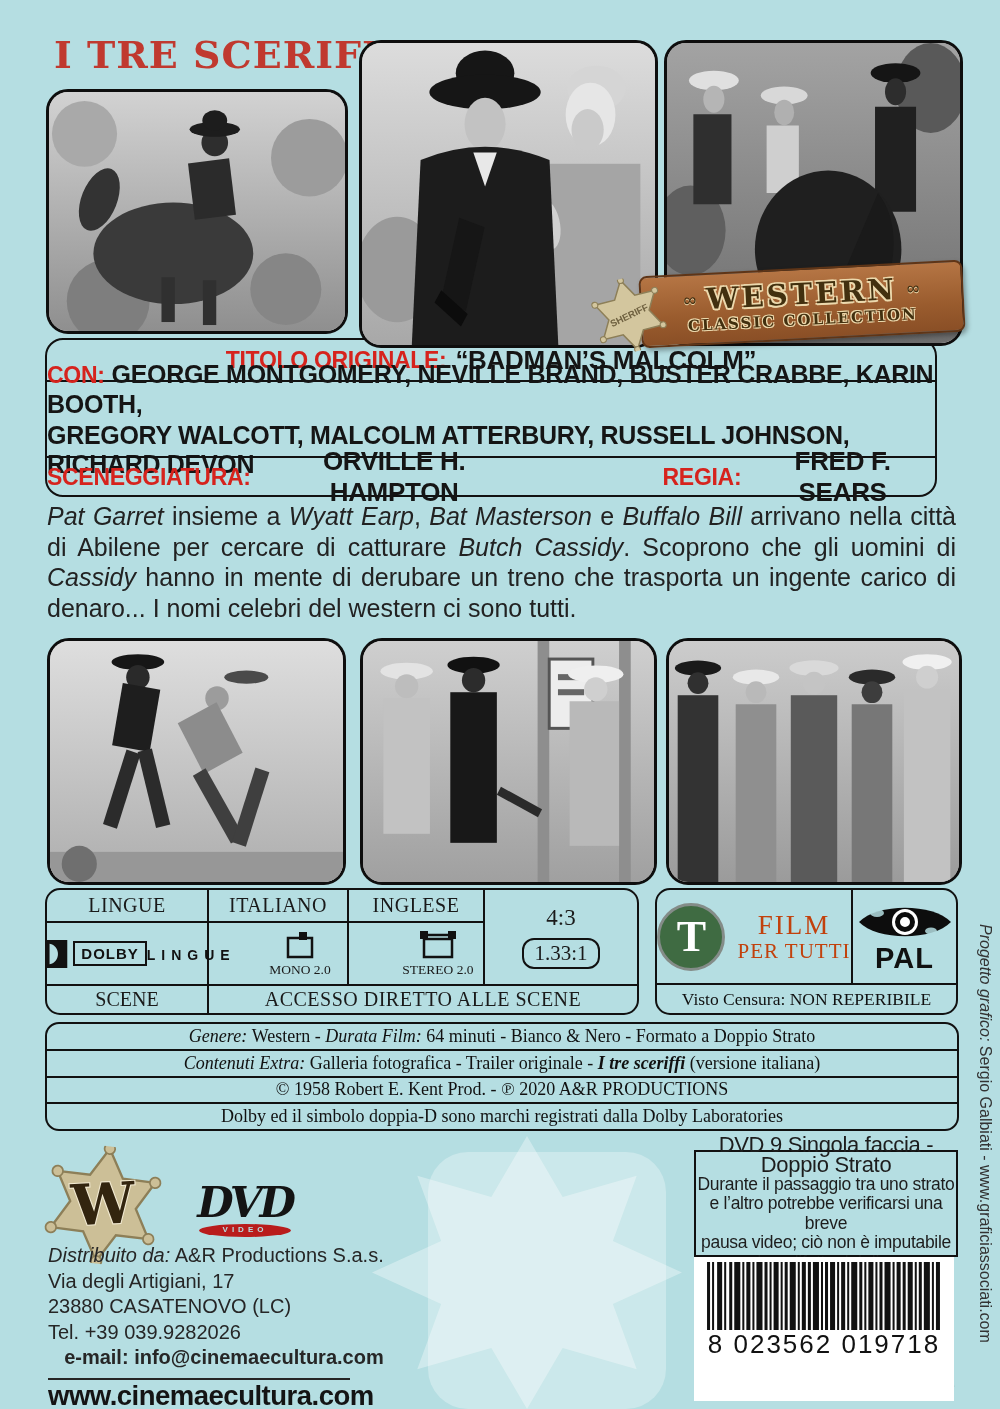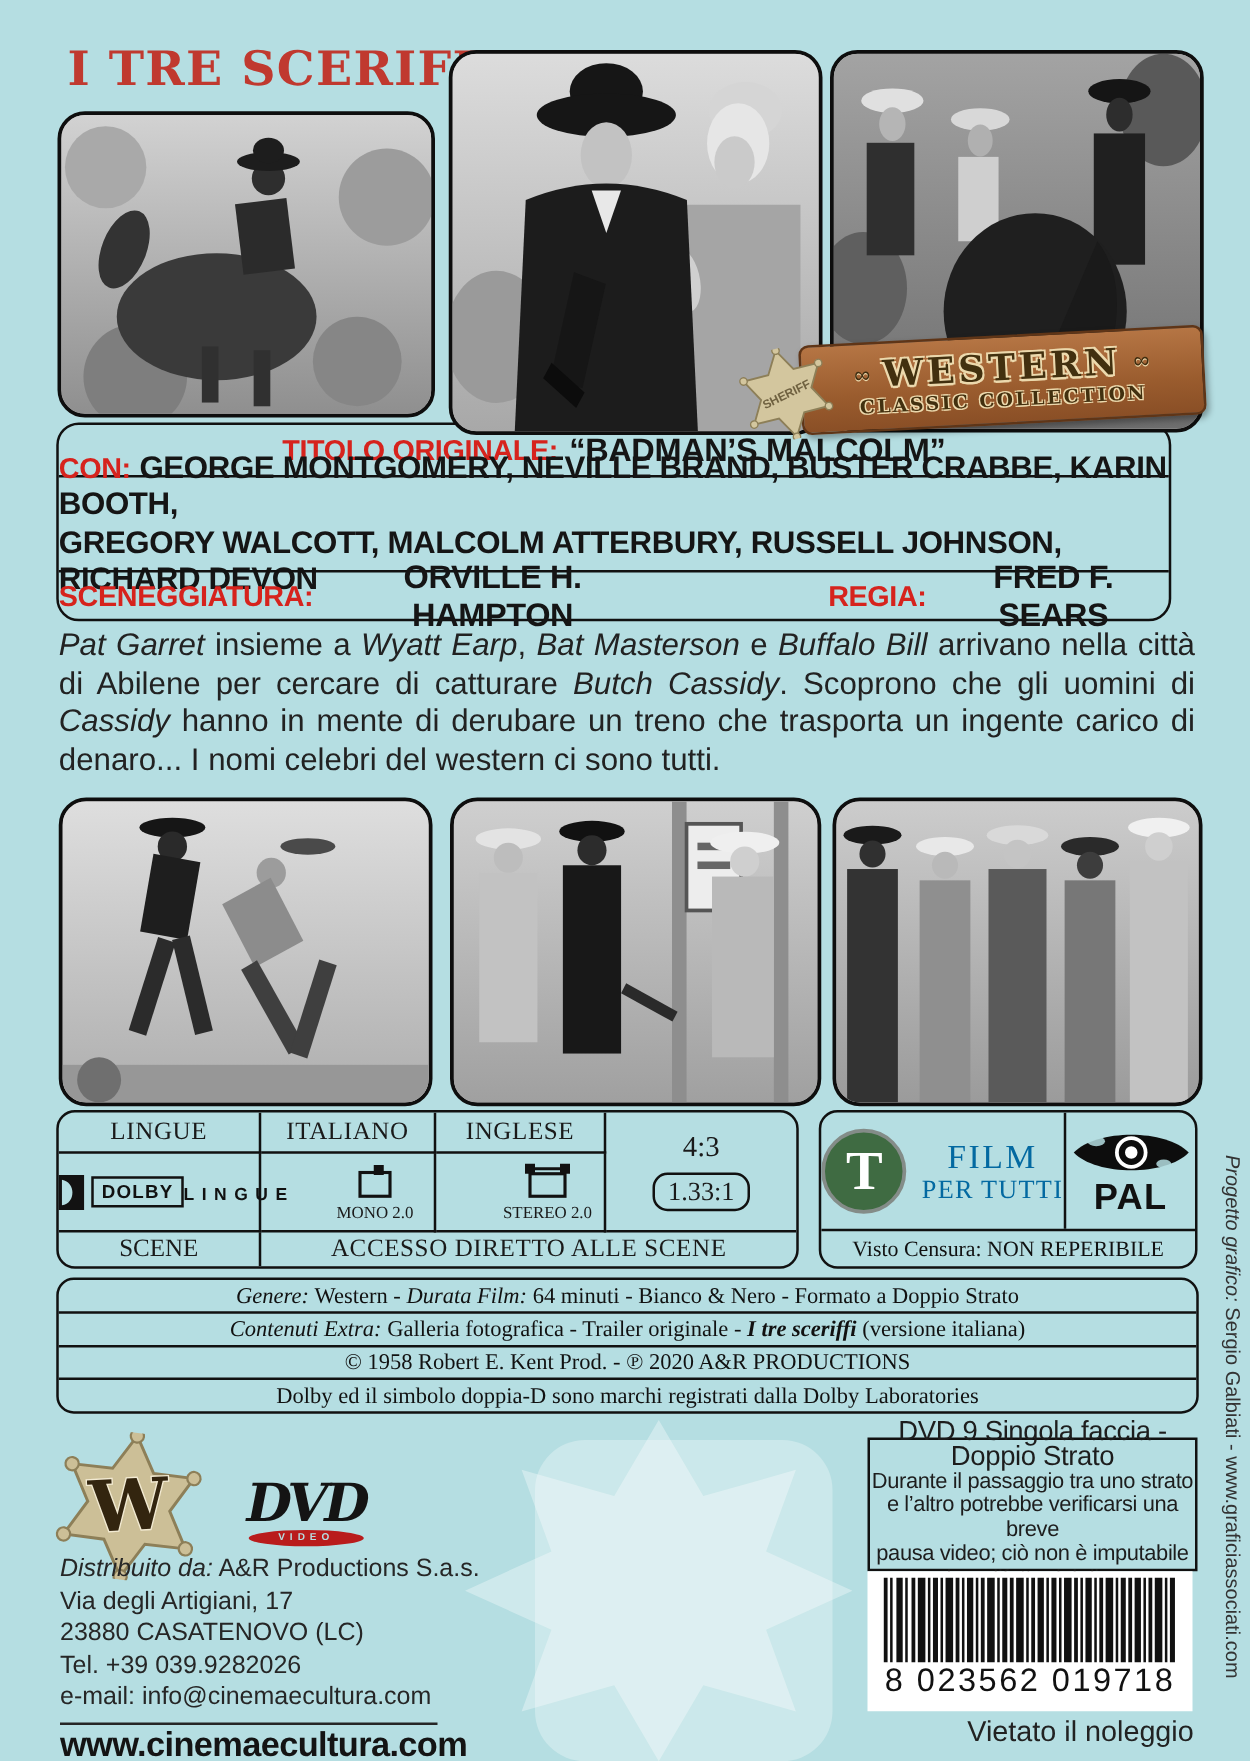--- a/index.html
+++ b/index.html
@@ -73,21 +73,21 @@
     font-size:15px;padding:2px 6px;letter-spacing:1px;color:#111;}
   .dolby-digital{font-family:"Liberation Sans",sans-serif;font-weight:700;font-size:14px;letter-spacing:6px;margin-top:2px;color:#111;}
 
   
   .rating-box{left:655px;top:888px;width:299px;height:123px;border-radius:15px;overflow:hidden;
     display:grid;grid-template-columns:196px 1fr;grid-template-rows:93px 1fr;font-family:"Liberation Serif",serif;}
   .rating-left{border-right:2.5px solid #111;display:flex;align-items:center;justify-content:center;gap:12px;}
   .t-circle{width:62px;height:62px;border-radius:50%;background:#3f6b42;border:3px solid #848c88;
     display:flex;align-items:center;justify-content:center;color:#fff;
     font-family:"Liberation Serif",serif;font-weight:bold;font-size:44px;line-height:1;}
-  .film-text{display:flex;flex-direction:column;align-items:center;line-height:1.05;color:#0369a1;}
+  .film-text{display:flex;flex-direction:column;align-items:center;line-height:1.05;color:#c2410c;}
   .film-1{font-size:27px;letter-spacing:2px;}
   .film-2{font-size:21px;letter-spacing:1px;}
   .rating-right{display:flex;flex-direction:column;align-items:center;justify-content:center;}
   .pal-text{font-family:"Liberation Sans",sans-serif;font-weight:700;font-size:29px;line-height:1;letter-spacing:1px;color:#111;}
   .censura-row{grid-column:1 / span 2;border-top:2.5px solid #111;display:flex;align-items:center;justify-content:center;
     font-size:17.5px;color:#111;}
 
   
   .details-box{left:45px;top:1022px;width:910px;height:105px;border-radius:14px;display:flex;flex-direction:column;
     font-family:"Liberation Serif",serif;font-size:18px;color:#111;}
@@ -100,35 +100,35 @@
   .star-badge{left:44px;top:1146px;width:118px;height:118px;transform:rotate(7deg);}
   .dvd-logo{left:193px;top:1184px;width:104px;display:flex;flex-direction:column;align-items:center;}
   .dvd-word{font-family:"DejaVu Serif",serif;font-weight:bold;font-style:italic;font-size:42px;line-height:0.9;
     letter-spacing:-3px;color:#141414;}
   .dvd-ellipse{margin-top:2px;width:92px;height:13px;border-radius:50%;background:#b91c1c;display:flex;
     align-items:center;justify-content:center;}
   .dvd-video{color:#b5dee2;font-size:8px;font-weight:700;letter-spacing:4px;line-height:1;}
 
   .distributor{left:48px;top:1243px;font-size:20px;line-height:25.5px;color:#262626;}
   .dist-line i{font-style:italic;}
-  .dist-email{font-weight:400;}
+  .dist-email{font-weight:700;text-align:right;}
   .dist-rule{width:302px;border-top:2.5px solid #262626;margin:7px 0 3px;}
   .dist-site{font-weight:700;font-size:27.5px;letter-spacing:-0.5px;color:#141414;}
 
   
   .wm-star{left:372px;top:1136px;width:310px;height:273px;background:rgba(255,255,255,0.34);z-index:0;
     clip-path:polygon(50% 0%,61.5% 22.3%,85.4% 14.6%,77.7% 38.5%,100% 50%,77.7% 61.5%,85.4% 85.4%,61.5% 77.7%,50% 100%,38.5% 77.7%,14.6% 85.4%,22.3% 61.5%,0% 50%,22.3% 38.5%,14.6% 14.6%,38.5% 22.3%);}
   .wm-rect{left:428px;top:1152px;width:238px;height:257px;border-radius:40px;background:rgba(255,255,255,0.30);z-index:0;}
 
   
   .disc-box{left:694px;top:1150px;width:260px;height:103px;border:2.5px solid #111;z-index:2;
     display:flex;flex-direction:column;align-items:center;justify-content:center;text-align:center;color:#1d1d1d;}
   .disc-title{font-weight:400;font-size:22px;line-height:20px;letter-spacing:-0.3px;}
   .disc-note{font-size:17.5px;line-height:19.5px;letter-spacing:-0.3px;}
-  .barcode{left:694px;top:1257px;width:260px;height:112px;background:#ffffff;z-index:2;
+  .barcode{left:694px;top:1257px;width:260px;height:144px;background:#ffffff;z-index:2;
     display:flex;flex-direction:column;align-items:center;}
   .barcode svg{margin-top:5px;width:242px;height:68px;}
   .barcode-digits{font-size:26px;letter-spacing:2px;color:#111;margin-top:-1px;font-weight:500;}
   .rental{right:45px;top:1372px;font-size:23px;color:#222;}
 
   
   .side-credit{left:994px;top:924px;width:375px;transform:rotate(90deg);transform-origin:0 0;
     font-size:16px;color:#333;white-space:nowrap;}
   .side-credit i{font-style:italic;}
 </style>

